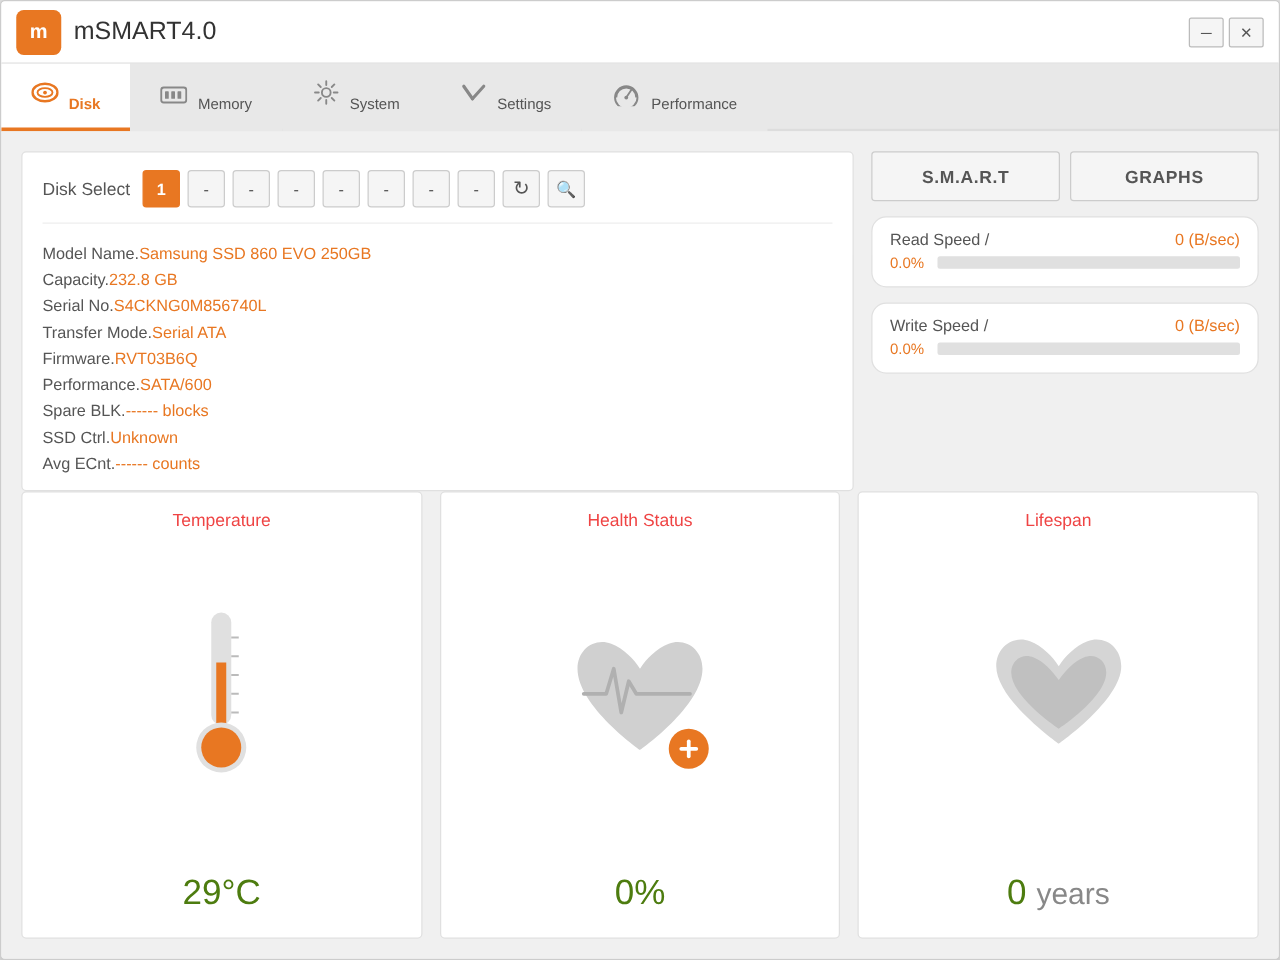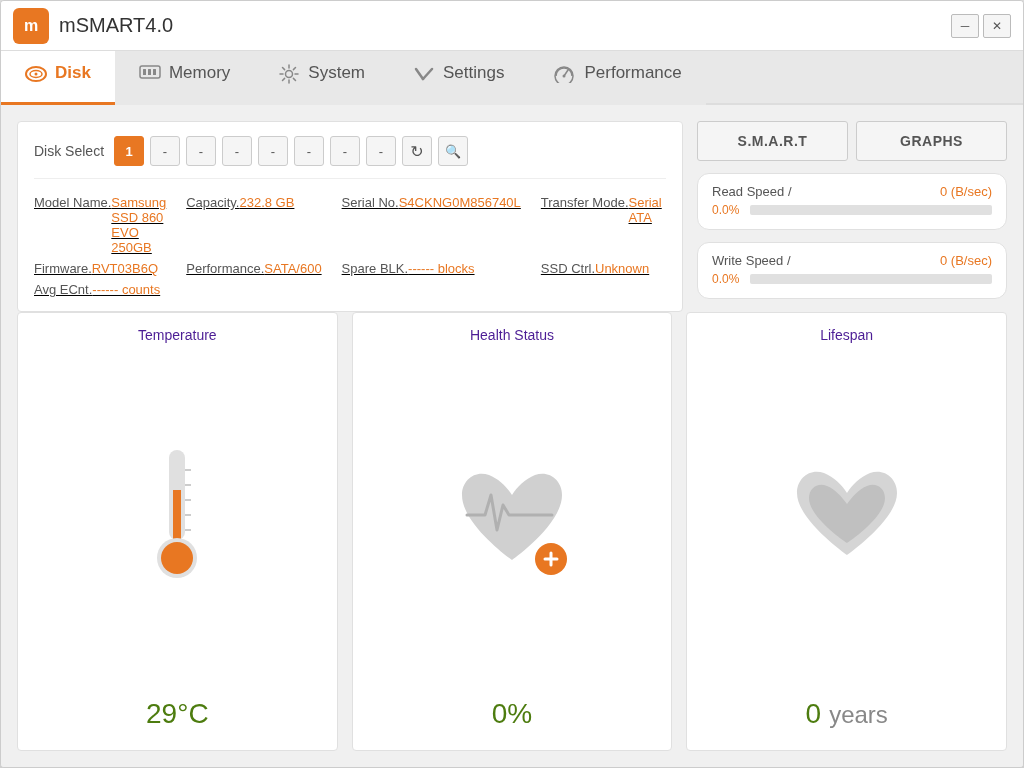--- a/index.html
+++ b/index.html
@@ -72,25 +72,25 @@
       border-radius: 2px;
     }
 
     .tab-bar {
       display: flex;
       background: #e8e8e8;
       border-bottom: 2px solid #ddd;
     }
     .tab {
       display: flex;
-      align-items: flex-start;
+      align-items: flex-end;
       gap: 8px;
       padding: 12px 24px;
       cursor: pointer;
-      font-size: 17px;
+      font-size: 12px;
       color: #555;
       border-bottom: 3px solid transparent;
       margin-bottom: -2px;
       background: #e8e8e8;
     }
     .tab.active {
       background: #fff;
       color: #e87722;
       border-bottom: 3px solid #e87722;
     }
@@ -147,23 +147,22 @@
     }
     .disk-btn.selected {
       background: #e87722;
       color: #fff;
       border-color: #e87722;
       font-weight: bold;
     }
 
     .info-grid {
       display: grid;
-      grid-template-columns: 1fr 1fr 1fr 1fr;
+      grid-template-columns: 1fr;
       gap: 6px 20px;
-      text-decoration: underline;
     }
     .info-row {
       display: flex;
       align-items: baseline;
       font-size: 13px;
     }
     .info-label {
       color: #555;
       white-space: nowrap;
     }
@@ -248,21 +247,21 @@
       background: #fff;
       border: 1px solid #e0e0e0;
       border-radius: 4px;
       display: flex;
       flex-direction: column;
       align-items: center;
       padding: 14px 10px 20px;
     }
     .metric-title {
       font-size: 14px;
-      color: #4c1d95;
+      color: #ef4444;
       margin-bottom: 8px;
     }
     .metric-icon-area {
       flex: 1;
       display: flex;
       align-items: center;
       justify-content: center;
     }
     .metric-value {
       font-size: 28px;

